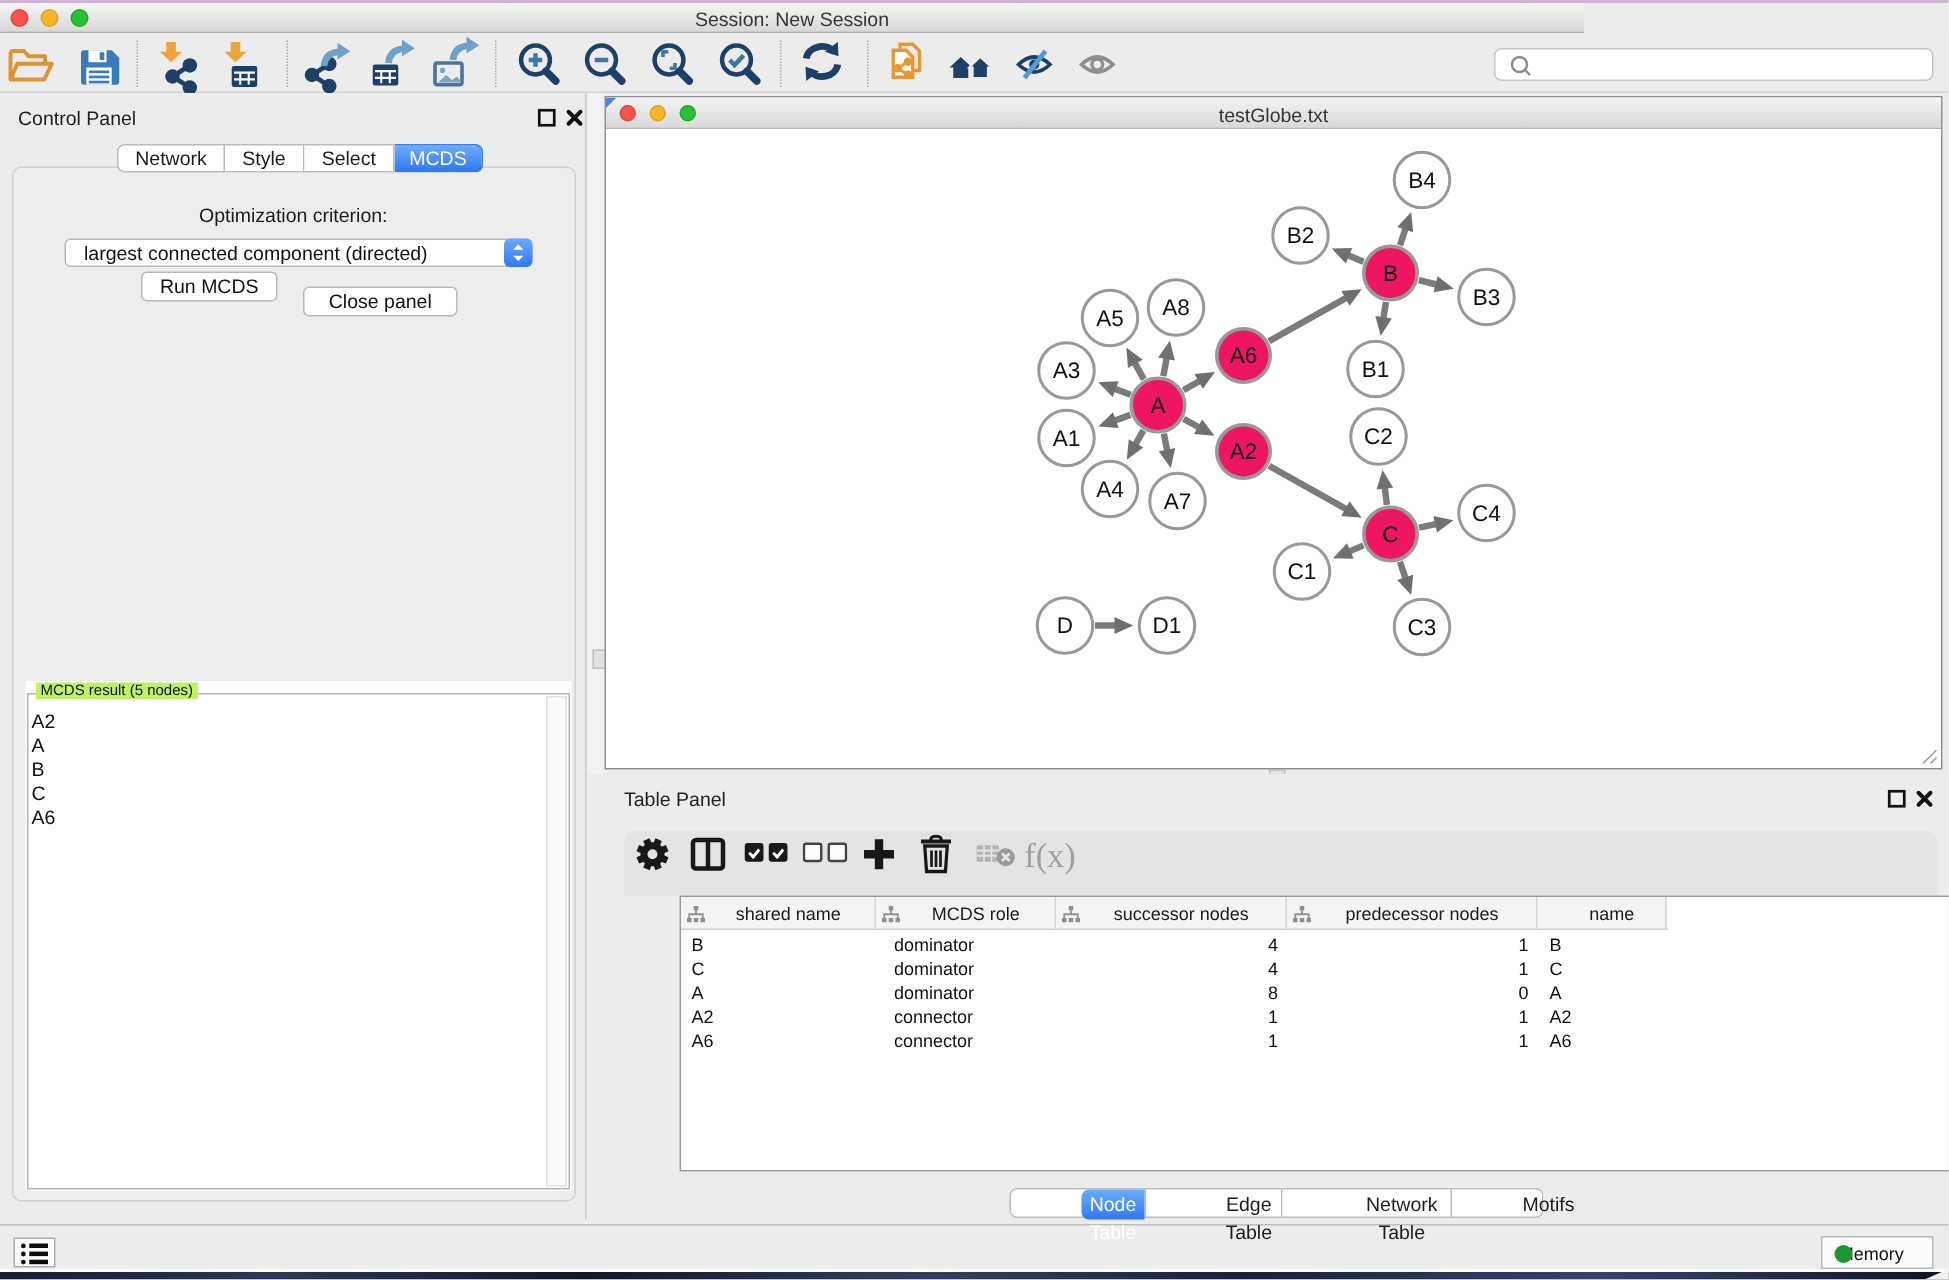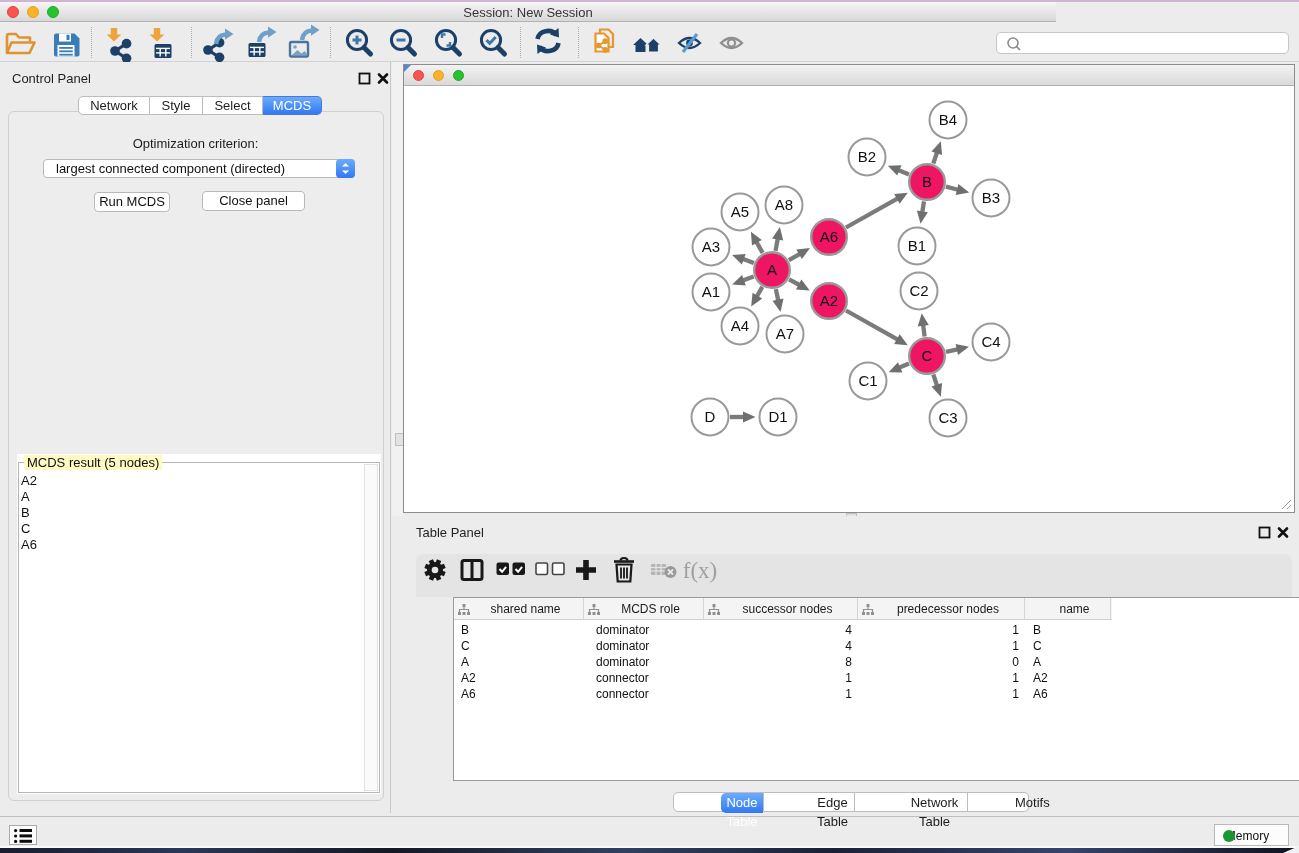--- a/index.html
+++ b/index.html
@@ -19,21 +19,21 @@
 .tab2 { height:20px; line-height:19px;padding-left:47px; }
 .tabsel { background:linear-gradient(#6cacfc,#3178f2); color:#fff; border-color:#3e7ce0; }
 .tabsel2 { display:block; margin:0; height:20px; background:linear-gradient(#6cacfc,#3178f2); color:#fff; border-radius:5px 0 0 5px; }
 #dropdown { position:absolute; left:43px; top:159px; width:312px; height:19px; background:#fff;
   border:1px solid #b9b9b9; border-radius:4px; font-size:13px; color:#111; padding-left:12px; line-height:17px; }
 #dropbtn { position:absolute; right:-1px; top:-1px; width:19px; height:19px; border-radius:4px;
   background:linear-gradient(#6cacfc,#3178f2); }
 .btn { position:absolute; height:20px; background:#fff; border:1px solid #b9b9b9; border-radius:4px;
   font-size:13px; color:#111; text-align:center; line-height:18px; }
 #mcdsbox { position:absolute; left:17px; top:454px; width:364px; height:340px; background:#fff; }
-#mcdslegend { position:absolute; left:7px; top:1px; font-size:13px; color:#111; background:#fef9c3; padding:0 3px; z-index:2; }
+#mcdslegend { position:absolute; left:7px; top:1px; font-size:10px; color:#111; background:#bef264; padding:0 3px; z-index:2; }
 #mcdsbox::after { content:""; position:absolute; left:1px; top:8px; right:1px; bottom:1px; border:1px solid #b5b5b5; }
 #mcdslist { position:absolute; left:4px; top:19px; font-size:13px; color:#111; line-height:16px; z-index:2; }
 #mcdsscroll { position:absolute; right:3px; top:10px; width:14px; bottom:3px; background:#fafafa; border:1px solid #e2e2e2; z-index:2; }
 #gwin { position:absolute; left:403px; top:64px; width:892px; height:449px; background:#fff; border:1px solid #8d8d8d; }
 #gtitle { position:absolute; left:0; top:0; width:100%; height:21px; background:linear-gradient(#f3f3f3,#d9d9d9);
   border-bottom:1px solid #b3b3b3; }
 #gtitle span { position:absolute; width:100%; text-align:center; top:4px; font-size:13px; color:#353535; }
 #gcanvas { position:absolute; left:0; top:21px; width:890px; height:427px; }
 #tpanel { position:absolute; left:392px; top:516px; width:907px; height:297px; background:#ececec; }
 #ttoolbar { position:absolute; left:416px; top:554px; width:876px; height:43px; background:#e4e4e4; border-radius:8px 8px 0 0; }
@@ -178,20 +178,21 @@
   <div id="cpanel"></div>
   <div id="vdivider"></div>
   <div style="position:absolute;left:395px;top:433px;width:9px;height:13px;background:#e2e2e2;border:1px solid #c0c0c0"></div>
   <div style="position:absolute;left:846px;top:513px;width:11px;height:7px;background:#e2e2e2;border:1px solid #c0c0c0"></div>
 
 <div id="gwin">
   <div id="gtitle">
         <div style="position:absolute;left:9.4px;top:5.4px;width:11px;height:11px;border-radius:50%;background:#f9544e;border:1px solid #e04440;box-sizing:border-box"></div>
         <div style="position:absolute;left:29.4px;top:5.4px;width:11px;height:11px;border-radius:50%;background:#fcb326;border:1px solid #e0a023;box-sizing:border-box"></div>
         <div style="position:absolute;left:49.4px;top:5.4px;width:11px;height:11px;border-radius:50%;background:#27c22f;border:1px solid #1faa28;box-sizing:border-box"></div>
+        <span>testGlobe.txt</span>
       </div>
   <div id="gcanvas">
     <svg width="890" height="427" viewBox="0 0 890 427" font-family="Liberation Sans,sans-serif">
 <line x1="358.6" y1="166.9" x2="351.9" y2="154.9" stroke="#7b7b7b" stroke-width="4.3"></line>
 <polygon points="346.9,145.7 357.8,153.9 348.0,159.4" fill="#6f6f6f"></polygon>
 <line x1="371.5" y1="164.8" x2="374.0" y2="151.5" stroke="#7b7b7b" stroke-width="4.3"></line>
 <polygon points="375.9,141.1 379.2,154.4 368.1,152.4" fill="#6f6f6f"></polygon>
 <line x1="349.8" y1="177.1" x2="337.9" y2="172.6" stroke="#7b7b7b" stroke-width="4.3"></line>
 <polygon points="328.1,168.9 341.7,168.1 337.8,178.6" fill="#6f6f6f"></polygon>
 <line x1="349.7" y1="190.6" x2="338.0" y2="194.8" stroke="#7b7b7b" stroke-width="4.3"></line>
@@ -442,21 +443,21 @@
  <div class="tab" style="width:60px;border-left:none">Select</div>
  <div class="tab tabsel" style="border-radius:0 5px 5px 0;width:59px;border-left:none">MCDS</div>
 </div>
 <div id="dropdown">largest connected component (directed)
   <div id="dropbtn"><svg width="19" height="19" viewBox="0 0 19 19">
     <path d="M6,7.5 L9.5,4 L13,7.5 Z" fill="#fff"></path>
           <path d="M6,11.5 L9.5,15 L13,11.5 Z" fill="#fff"></path>
         </svg></div>
 </div>
 <div style="position:absolute;left:0px;top:136px;width:391px;text-align:center;font-size:13px;color:#1c1c1c">Optimization criterion:</div>
-<div class="btn" style="left:94px;top:192px;width:76px">Run MCDS</div>
+<div class="btn" style="left:94px;top:181px;width:91px">Run MCDS</div>
 <div class="btn" style="left:202px;top:191px;width:103px">Close panel</div>
 <div id="mcdsbox">
   <div id="mcdslegend">MCDS result (5 nodes)</div>
   <div id="mcdslist">A2<br>A<br>B<br>C<br>A6</div>
   <div id="mcdsscroll"></div>
 </div>
 
 <div id="statusbar">
   <div id="listbtn"><svg width="20" height="16" viewBox="0 0 20 16">
     <g fill="#0d0d0d">

